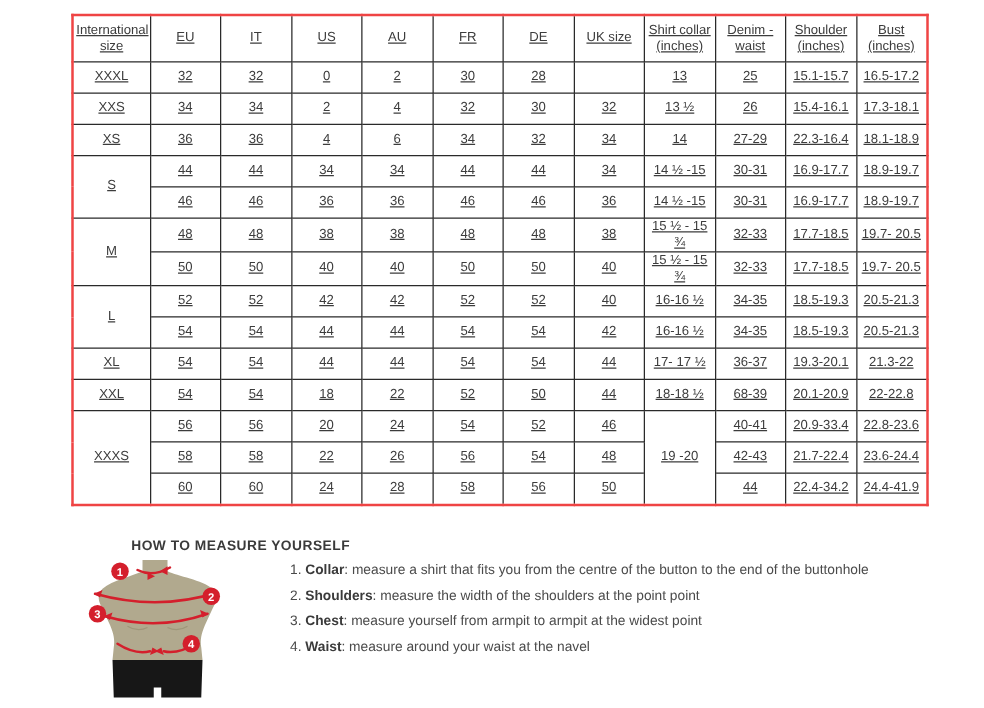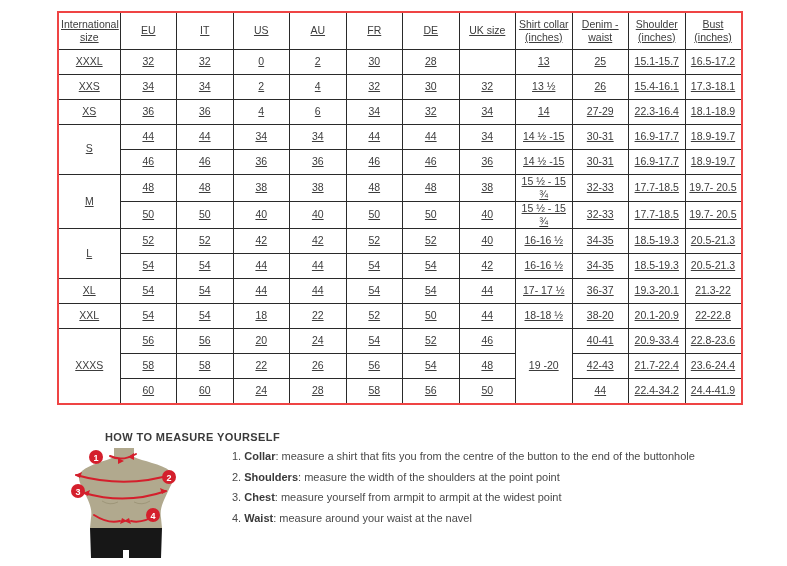--- a/index.html
+++ b/index.html
@@ -237,21 +237,21 @@
       <tr>
         <td>XXL</td>
         <td>54</td>
         <td>54</td>
         <td>18</td>
         <td>22</td>
         <td>52</td>
         <td>50</td>
         <td>44</td>
         <td>18-18 ½</td>
-        <td>38-20</td>
+        <td>68-39</td>
         <td>20.1-20.9</td>
         <td>22-22.8</td>
       </tr>
       <tr>
         <td rowspan="3">XXXS</td>
         <td>56</td>
         <td>56</td>
         <td>20</td>
         <td>24</td>
         <td>54</td>

